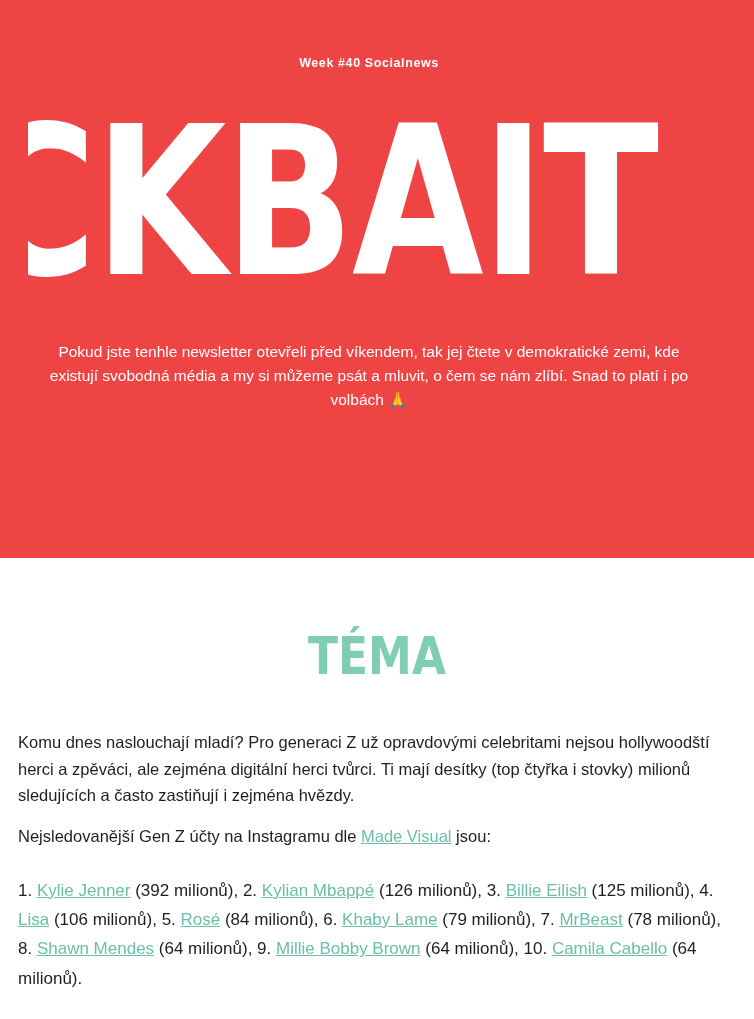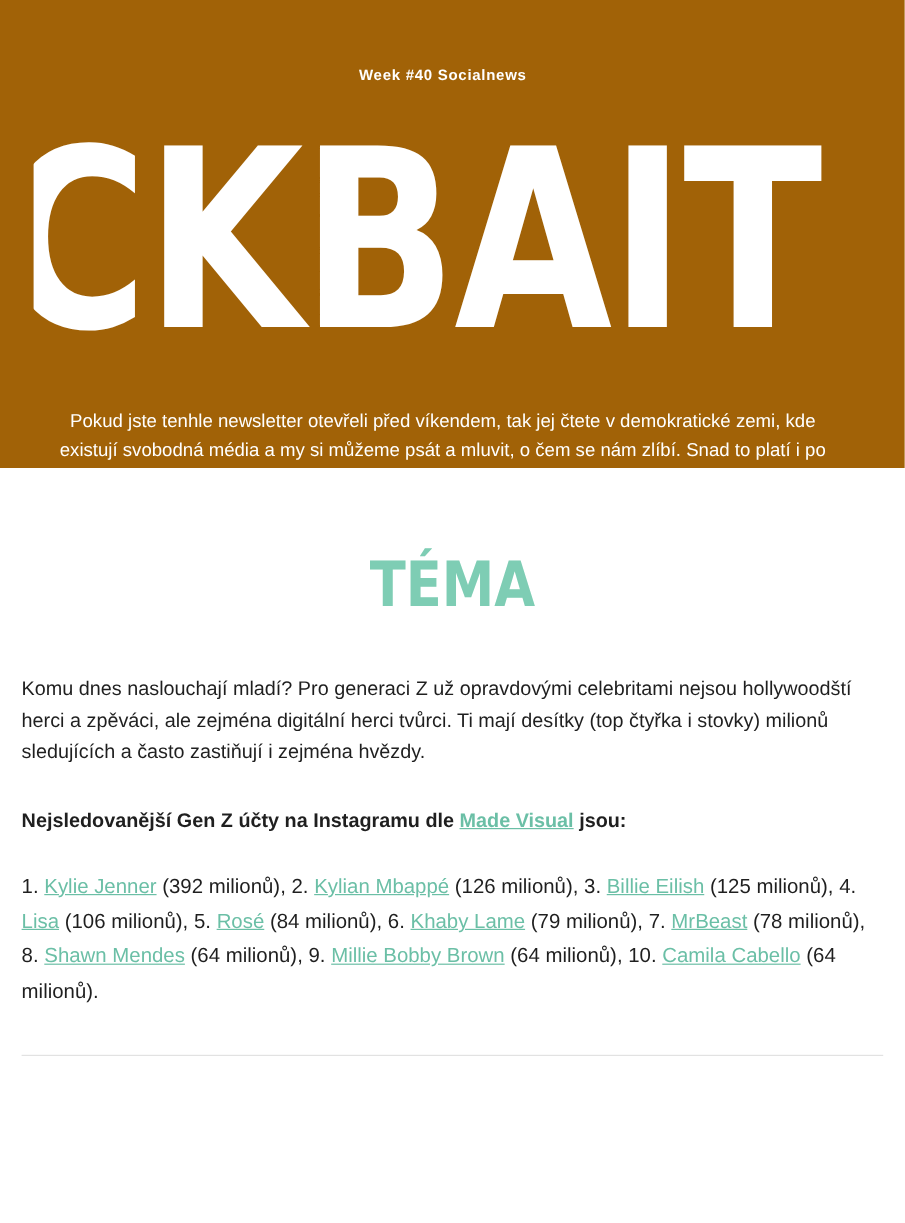--- a/index.html
+++ b/index.html
@@ -15,41 +15,40 @@
     overflow: hidden;
   }
   .page {
     width: 754px;
     height: 1019px;
     position: relative;
     background: #ffffff;
   }
   
   .hero {
-    background: #a16207;
+    background: #ef4444;
     padding: 44px 44px 34px 28px;
     text-align: center;
     box-sizing: border-box;
-    height: 390px;
+    height: 558px;
     overflow: hidden;
     position: relative;
   }
   .hero-kicker {
     color: #ffffff;
     font-size: 12.5px;
     font-weight: bold;
     letter-spacing: 0.6px;
     margin: 12px 0 0 0;
   }
   .hero-logo-wrap {
     margin-top: 28px;
     height: 210px;
     display: flex;
     align-items: center;
-    justify-content: center;
     overflow: hidden;
   }
   .hero-logo {
     color: #ffffff;
     font-family: "DejaVu Sans", sans-serif;
     font-weight: bold;
     font-size: 170px;
     line-height: 0.95;
     letter-spacing: -2px;
     white-space: nowrap;
@@ -79,22 +78,22 @@
     padding: 0 18px;
     box-sizing: border-box;
   }
   .body-p {
     font-size: 16.5px;
     line-height: 1.62;
     color: #1f1f1f;
     margin: 48px 0 0 0;
   }
   .body-p.second {
-    margin-top: 30px;
-    font-weight: bold;
+    margin-top: 14px;
+    font-weight: normal;
   }
   .list-p {
     font-size: 17px;
     line-height: 1.72;
     color: #1f1f1f;
     margin: 26px 0 0 0;
   }
   b { font-weight: normal; }
   a.link {
     color: #6bbfa6;

